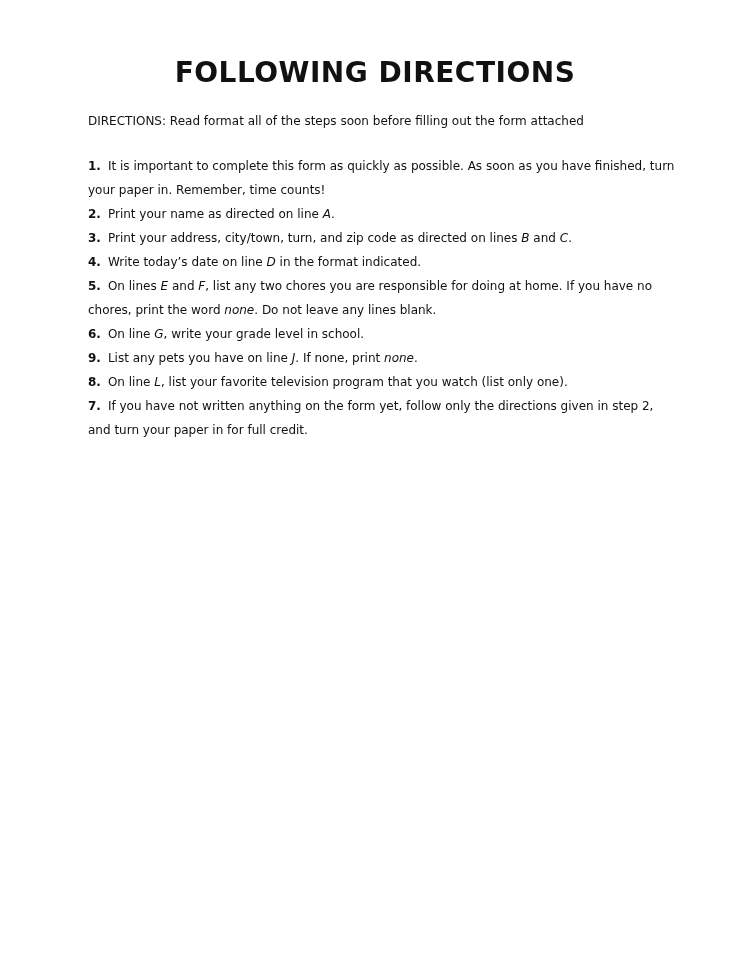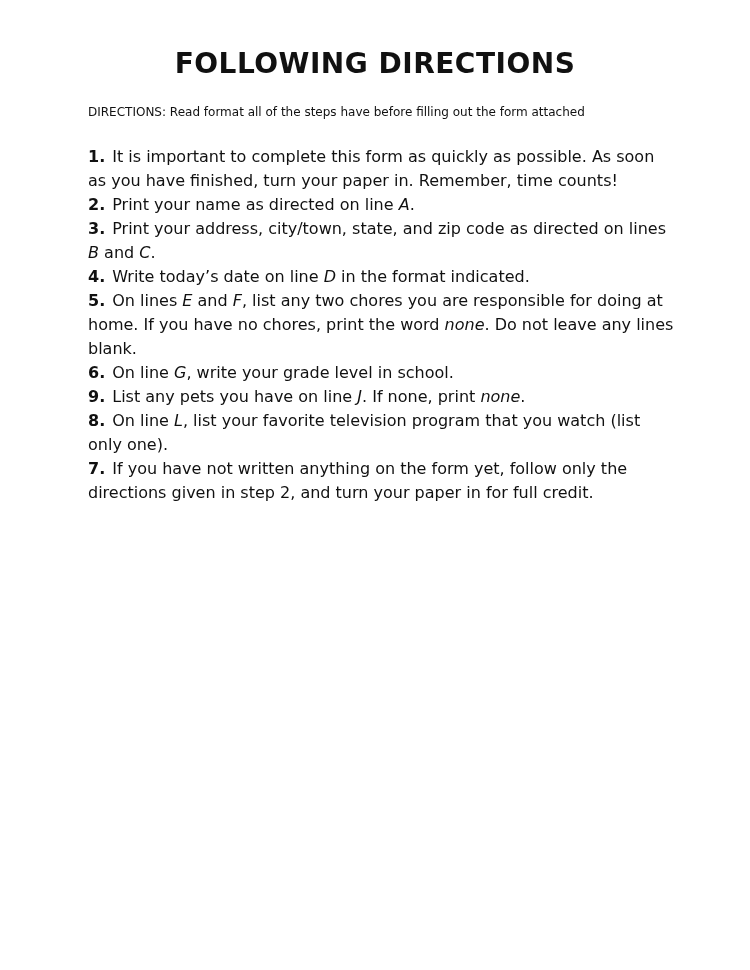--- a/index.html
+++ b/index.html
@@ -11,64 +11,64 @@
     position: relative;
     width: 750px;
     height: 970px;
     background: #ffffff;
     color: #111111;
     font-family: "DejaVu Sans", "Liberation Sans", sans-serif;
     overflow: hidden;
     box-sizing: border-box;
   }
   .title {
-    margin: 9px;
-    padding-top: 38px;
+    margin: 0;
+    padding-top: 56px;
     text-align: center;
     font-size: 28px;
     font-weight: 600;
     letter-spacing: 0.5px;
     color: #111111;
   }
   .directions {
     margin: 24px 0 0 88px;
     width: 588px;
     font-size: 12px;
     line-height: 17px;
     color: #111111;
   }
   .steps {
     margin: 24px 0 0 88px;
     width: 588px;
-    font-size: 16px;
+    font-size: 12px;
     line-height: 24px;
     color: #111111;
   }
   .step {
     margin: 0;
   }
   .step .num {
     font-weight: bold;
     margin-right: 7px;
   }
   .b { font-weight: normal; }
   .i { font-style: italic; }
 </style>
 </head>
 <body>
 
 <div class="page">
   <h1 class="title">FOLLOWING DIRECTIONS</h1>
 
-  <p class="directions"><span class="b">DIRECTIONS:</span><span>  Read format </span><span class="b">all</span><span> of the steps have </span><span class="b">before</span><span> filling out the form attached</span></p>
+  <p class="directions"><span class="b">DIRECTIONS:</span><span>  Read format </span><span class="b">all</span><span> of the steps soon </span><span class="b">before</span><span> filling out the form attached</span></p>
 
   <div class="steps">
       <p class="step"><span class="num">1.</span><span>It is important to complete this form as quickly as possible. As soon as you have finished, turn your paper in. Remember, time counts!</span></p>
       <p class="step"><span class="num">2.</span><span>Print your name as directed on line </span><span class="i">A</span><span>.</span></p>
-      <p class="step"><span class="num">3.</span><span>Print your address, city/town, state, and zip code as directed on lines </span><span class="i">B</span><span> and </span><span class="i">C</span><span>.</span></p>
+      <p class="step"><span class="num">3.</span><span>Print your address, city/town, turn, and zip code as directed on lines </span><span class="i">B</span><span> and </span><span class="i">C</span><span>.</span></p>
       <p class="step"><span class="num">4.</span><span>Write today’s date on line </span><span class="i">D</span><span> in the format indicated.</span></p>
       <p class="step"><span class="num">5.</span><span>On lines </span><span class="i">E</span><span> and </span><span class="i">F</span><span>, list any two chores you are responsible for doing at home. If you have no chores, print the word </span><span class="i">none</span><span>. Do not leave any lines blank.</span></p>
       <p class="step"><span class="num">6.</span><span>On line </span><span class="i">G</span><span>, write your grade level in school.</span></p>
       <p class="step"><span class="num">9.</span><span>List any pets you have on line </span><span class="i">J</span><span>. If none, print </span><span class="i">none</span><span>.</span></p>
       <p class="step"><span class="num">8.</span><span>On line </span><span class="i">L</span><span>, list your favorite television program that you watch (list only one).</span></p>
       <p class="step"><span class="num">7.</span><span>If you have </span><span class="b">not</span><span> written anything on the form yet, follow only the directions given in step 2, and turn your paper in for full credit.</span></p>
     </div>
 </div>
 
 </body></html>

